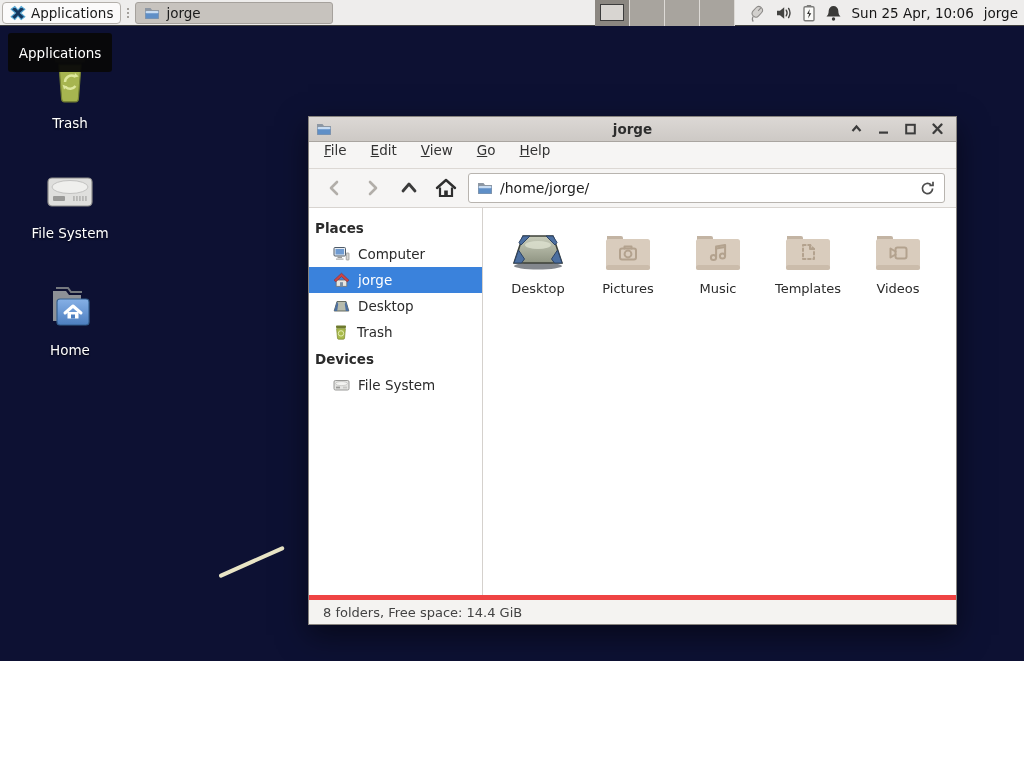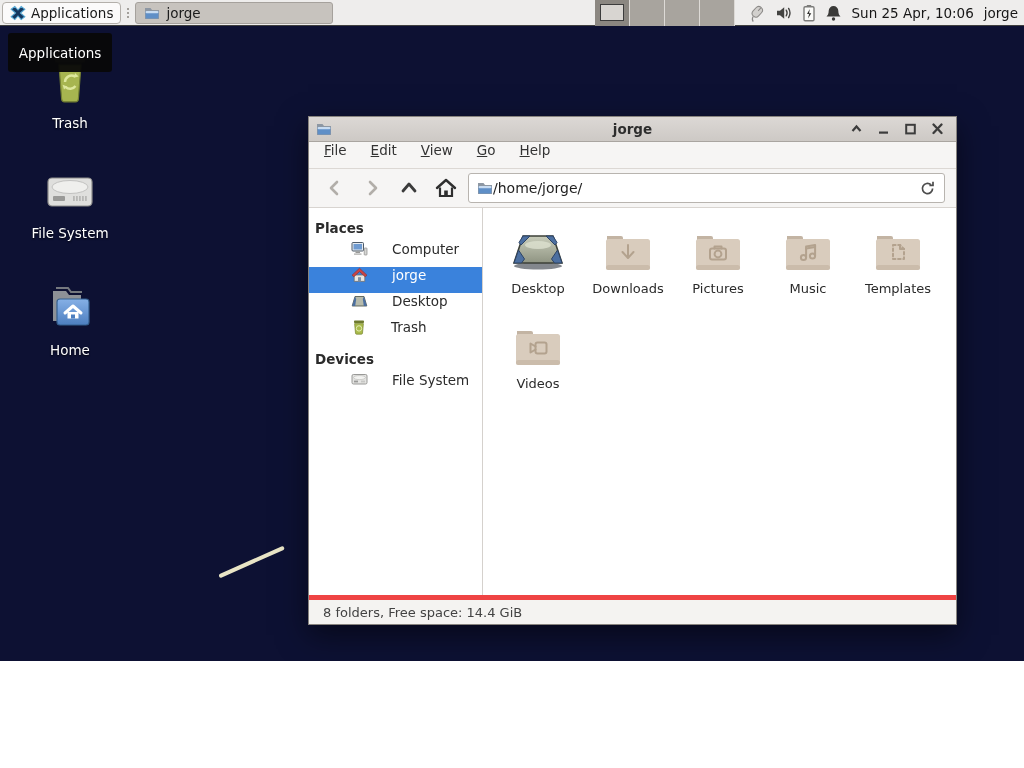--- a/index.html
+++ b/index.html
@@ -55,26 +55,26 @@
   #win-title { position:absolute; left:0; right:0; text-align:center; font-size:13.5px; font-weight:bold; color:#2d2d2d; }
   #win-buttons { margin-left:auto; display:flex; align-items:center; gap:14px; padding-right:12px; z-index:2; }
   #win-buttons .ic { cursor:default; }
   #menubar { height:27px; background:#f6f5f4; border-bottom:1px solid #dcd8d4; display:flex; align-items:flex-start;
              gap:24px; padding-left:15px; font-size:13.5px; color:#333; flex:0 0 auto; }
   #menubar u { text-decoration:underline; }
   #fm-toolbar { height:39px; background:#f6f5f4; border-bottom:1px solid #d8d4d0; display:flex; align-items:center;
                 gap:7px; padding:0 11px; flex:0 0 auto; }
   .nav-btn { width:30px; height:28px; display:flex; align-items:center; justify-content:center; border-radius:3px; }
   #pathbar { flex:1; height:30px; background:#fff; border:1px solid #b8b4af; border-radius:3px;
-             display:flex; align-items:center; padding:0 8px; }
+             display:flex; align-items:center; padding:0 8px; gap:7px; }
   #path-text { font-size:14px; color:#1e1e1e; flex:1; }
   #fm-body { flex:1; display:flex; min-height:0; }
   #sidebar { width:174px; background:#ffffff; border-right:1px solid #d5d1cd; padding-top:6px; font-size:13.5px; }
   .side-header { font-weight:bold; color:#2b2b2b; padding:6px 0 5px 6px; }
-  .side-item { display:flex; align-items:flex-start; gap:24px; height:26px; padding-left:42px; color:#2b2b2b; }
+  .side-item { display:flex; align-items:center; gap:8px; height:26px; padding-left:24px; color:#2b2b2b; }
   .side-item.selected { background:#3a82dc; color:#fff; }
   #files { flex:1; background:#fff; display:flex; flex-wrap:wrap; align-content:flex-start;
            padding:16px 0 0 10px; }
   .file-cell { width:90px; height:95px; display:flex; flex-direction:column; align-items:center; }
   .file-cell .glyph { height:48px; display:flex; align-items:flex-end; }
   .file-cell .lbl { margin-top:9px; font-size:13px; color:#2b2b2b; }
   #statusbar { height:29px; background:#f4f3f1; border-top:5px solid #ef4444; display:flex; align-items:center;
                padding-left:14px; font-size:13px; color:#434343; flex:0 0 auto; }
 
   
@@ -376,34 +376,20 @@
             </span>
                  <span class="lbl">Desktop</span>
           </div>
           <div class="file-cell">
             <span class="glyph">
               <svg width="48" height="40" viewBox="0 0 48 40">
  <path d="M3 4 h14 a2 2 0 0 1 2 2 v3 h-16z" fill="#c3b4a3"></path>
  <rect x="2" y="7" width="44" height="31" rx="2.5" fill="#d9ccbd"></rect>
  <rect x="2" y="33" width="44" height="5" rx="2.5" fill="#cbbcab"></rect>
  <g fill="none" stroke="#b3a28e" stroke-width="2" stroke-linecap="round" stroke-linejoin="round">
-                  <path d="M24 13 v12"></path>
-                  <path d="M18.5 20 L24 26 L29.5 20"></path>
-                </g>
-              </svg>
-            </span>
-                 <span class="lbl">Downloads</span>
-          </div>
-          <div class="file-cell">
-            <span class="glyph">
-              <svg width="48" height="40" viewBox="0 0 48 40">
- <path d="M3 4 h14 a2 2 0 0 1 2 2 v3 h-16z" fill="#c3b4a3"></path>
- <rect x="2" y="7" width="44" height="31" rx="2.5" fill="#d9ccbd"></rect>
- <rect x="2" y="33" width="44" height="5" rx="2.5" fill="#cbbcab"></rect>
- <g fill="none" stroke="#b3a28e" stroke-width="2" stroke-linecap="round" stroke-linejoin="round">
                   <rect x="16" y="16.5" width="16" height="11" rx="2"></rect>
                   <circle cx="24" cy="22" r="3.4"></circle>
                   <path d="M20.5 16.5 v-2 h7 v2"></path>
                 </g>
               </svg>
             </span>
                  <span class="lbl">Pictures</span>
           </div>
           <div class="file-cell">
             <span class="glyph">

